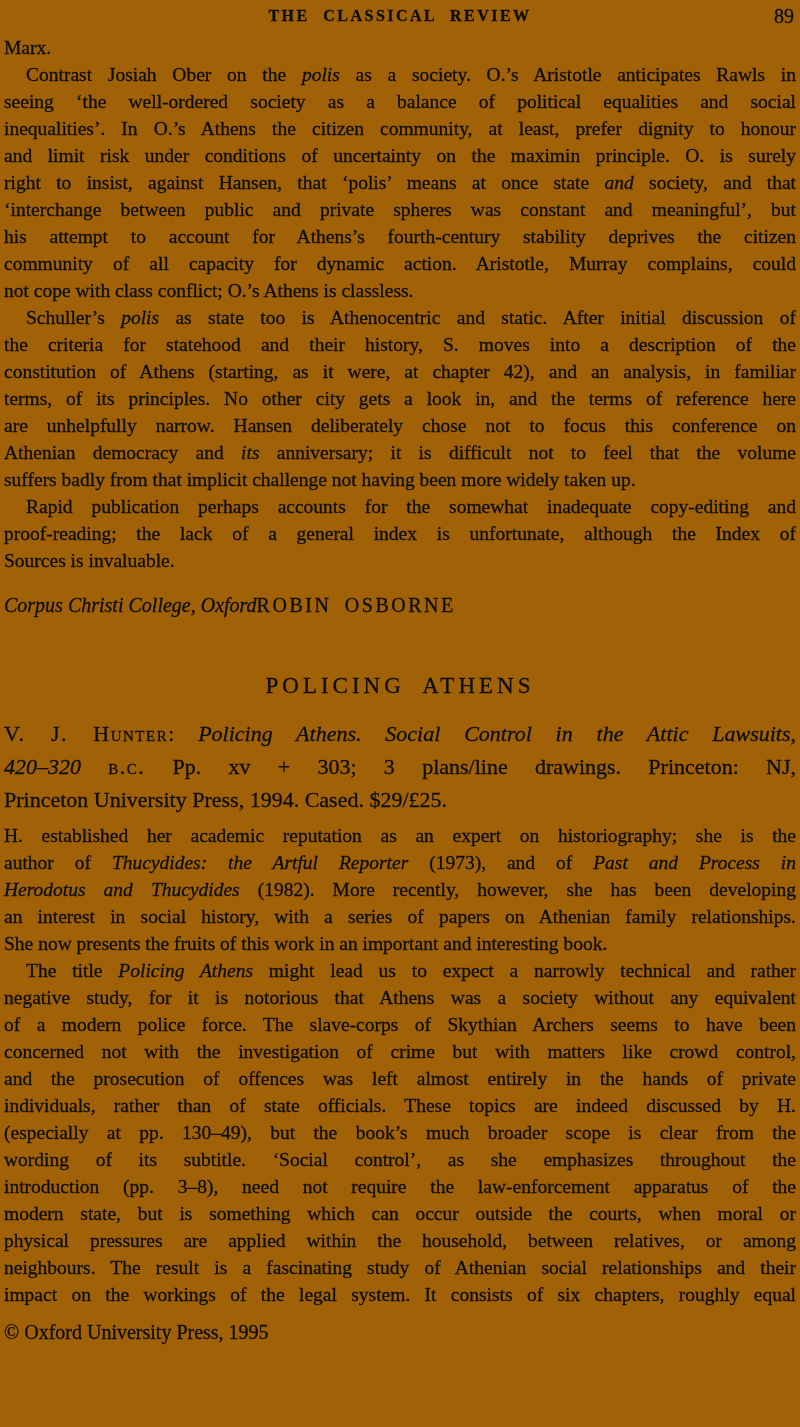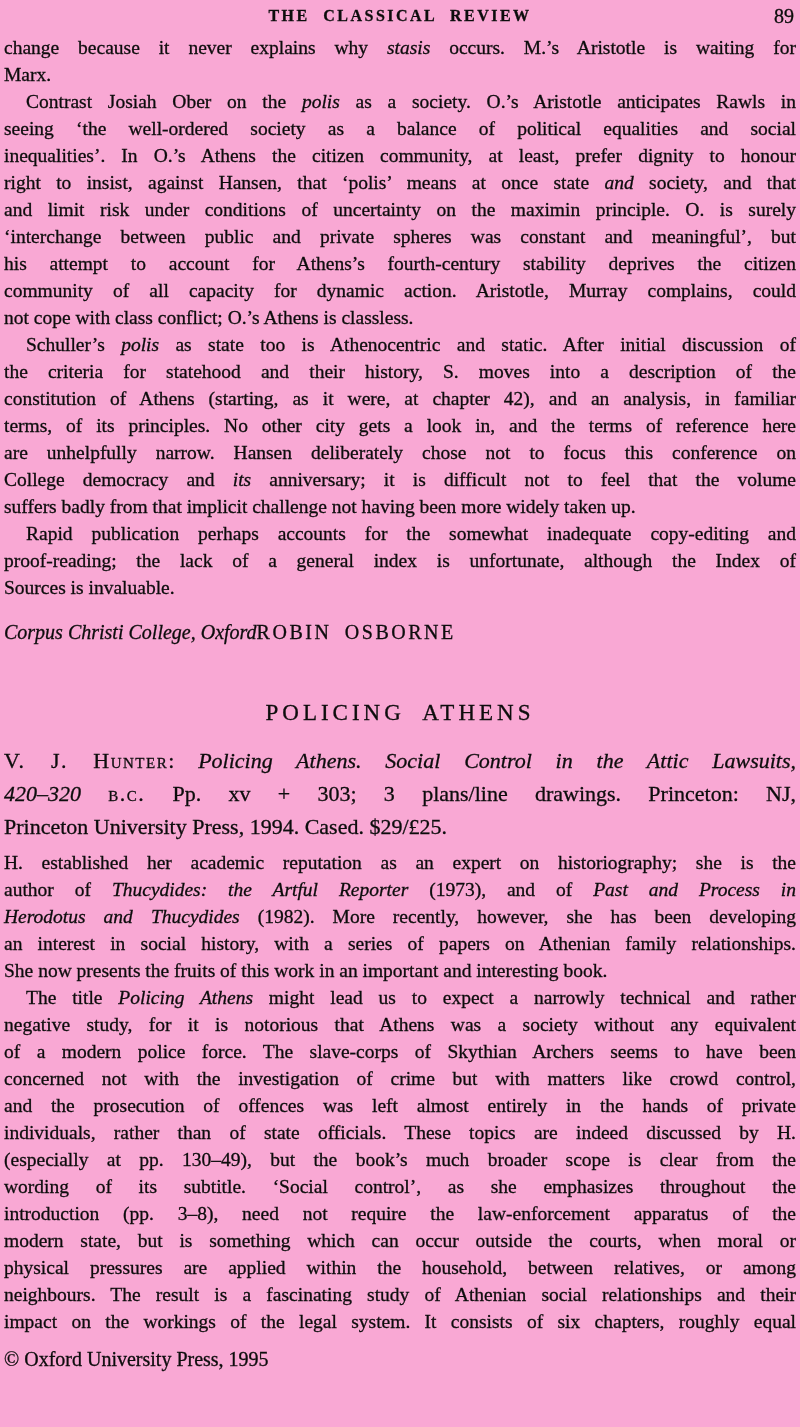--- a/index.html
+++ b/index.html
@@ -1,20 +1,20 @@
 <!DOCTYPE html>
 <html><head>
 <meta charset="utf-8">
 <style>
   html,body{margin:0;padding:0;background:#e8e8e8;}
   .page{
     position:relative;
     width:800px;height:1427px;
     margin:0 auto;
-    background:#f9a8d4;
+    background:#a16207;
     color:#0d0d0d;
     font-family:"Liberation Serif","DejaVu Serif",serif;
     box-sizing:border-box;
     padding:5px 4px 0 4px;
     overflow:hidden;
     -webkit-text-stroke:0.3px currentColor;
   }
   
   .page-header{position:relative;height:22px;}
   .journal-title{
@@ -56,41 +56,40 @@
 
 <div class="page">
 
   <header class="page-header">
     <div class="journal-title">THE CLASSICAL REVIEW</div>
     <div class="page-number">89</div>
   </header>
 
   <section class="body-text">
       <div>
-        <div class="line"><span>change because it never explains why </span><span class="rs-i">stasis</span><span> occurs. M.’s Aristotle is waiting for</span></div>
         <div class="line last"><span>Marx.</span></div>
       </div>
       <div>
         <div class="line ind"><span>Contrast Josiah Ober on the </span><span class="rs-i">polis</span><span> as a society. O.’s Aristotle anticipates Rawls in</span></div>
         <div class="line"><span>seeing ‘the well-ordered society as a balance of political equalities and social</span></div>
         <div class="line"><span>inequalities’. In O.’s Athens the citizen community, at least, prefer dignity to honour</span></div>
+        <div class="line"><span>and limit risk under conditions of uncertainty on the maximin principle. O. is surely</span></div>
         <div class="line"><span>right to insist, against Hansen, that ‘polis’ means at once state </span><span class="rs-i">and</span><span> society, and that</span></div>
-        <div class="line"><span>and limit risk under conditions of uncertainty on the maximin principle. O. is surely</span></div>
         <div class="line"><span>‘interchange between public and private spheres was constant and meaningful’, but</span></div>
         <div class="line"><span>his attempt to account for Athens’s fourth-century stability deprives the citizen</span></div>
         <div class="line"><span>community of all capacity for dynamic action. Aristotle, Murray complains, could</span></div>
         <div class="line last"><span>not cope with class conflict; O.’s Athens is classless.</span></div>
       </div>
       <div>
         <div class="line ind"><span>Schuller’s </span><span class="rs-i">polis</span><span> as state too is Athenocentric and static. After initial discussion of</span></div>
         <div class="line"><span>the criteria for statehood and their history, S. moves into a description of the</span></div>
         <div class="line"><span>constitution of Athens (starting, as it were, at chapter 42), and an analysis, in familiar</span></div>
         <div class="line"><span>terms, of its principles. No other city gets a look in, and the terms of reference here</span></div>
         <div class="line"><span>are unhelpfully narrow. Hansen deliberately chose not to focus this conference on</span></div>
-        <div class="line"><span>College democracy and </span><span class="rs-i">its</span><span> anniversary; it is difficult not to feel that the volume</span></div>
+        <div class="line"><span>Athenian democracy and </span><span class="rs-i">its</span><span> anniversary; it is difficult not to feel that the volume</span></div>
         <div class="line last"><span>suffers badly from that implicit challenge not having been more widely taken up.</span></div>
       </div>
       <div>
         <div class="line ind"><span>Rapid publication perhaps accounts for the somewhat inadequate copy-editing and</span></div>
         <div class="line"><span>proof-reading; the lack of a general index is unfortunate, although the Index of</span></div>
         <div class="line last"><span>Sources is invaluable.</span></div>
       </div>
     </section>
 
   <div class="signature">

